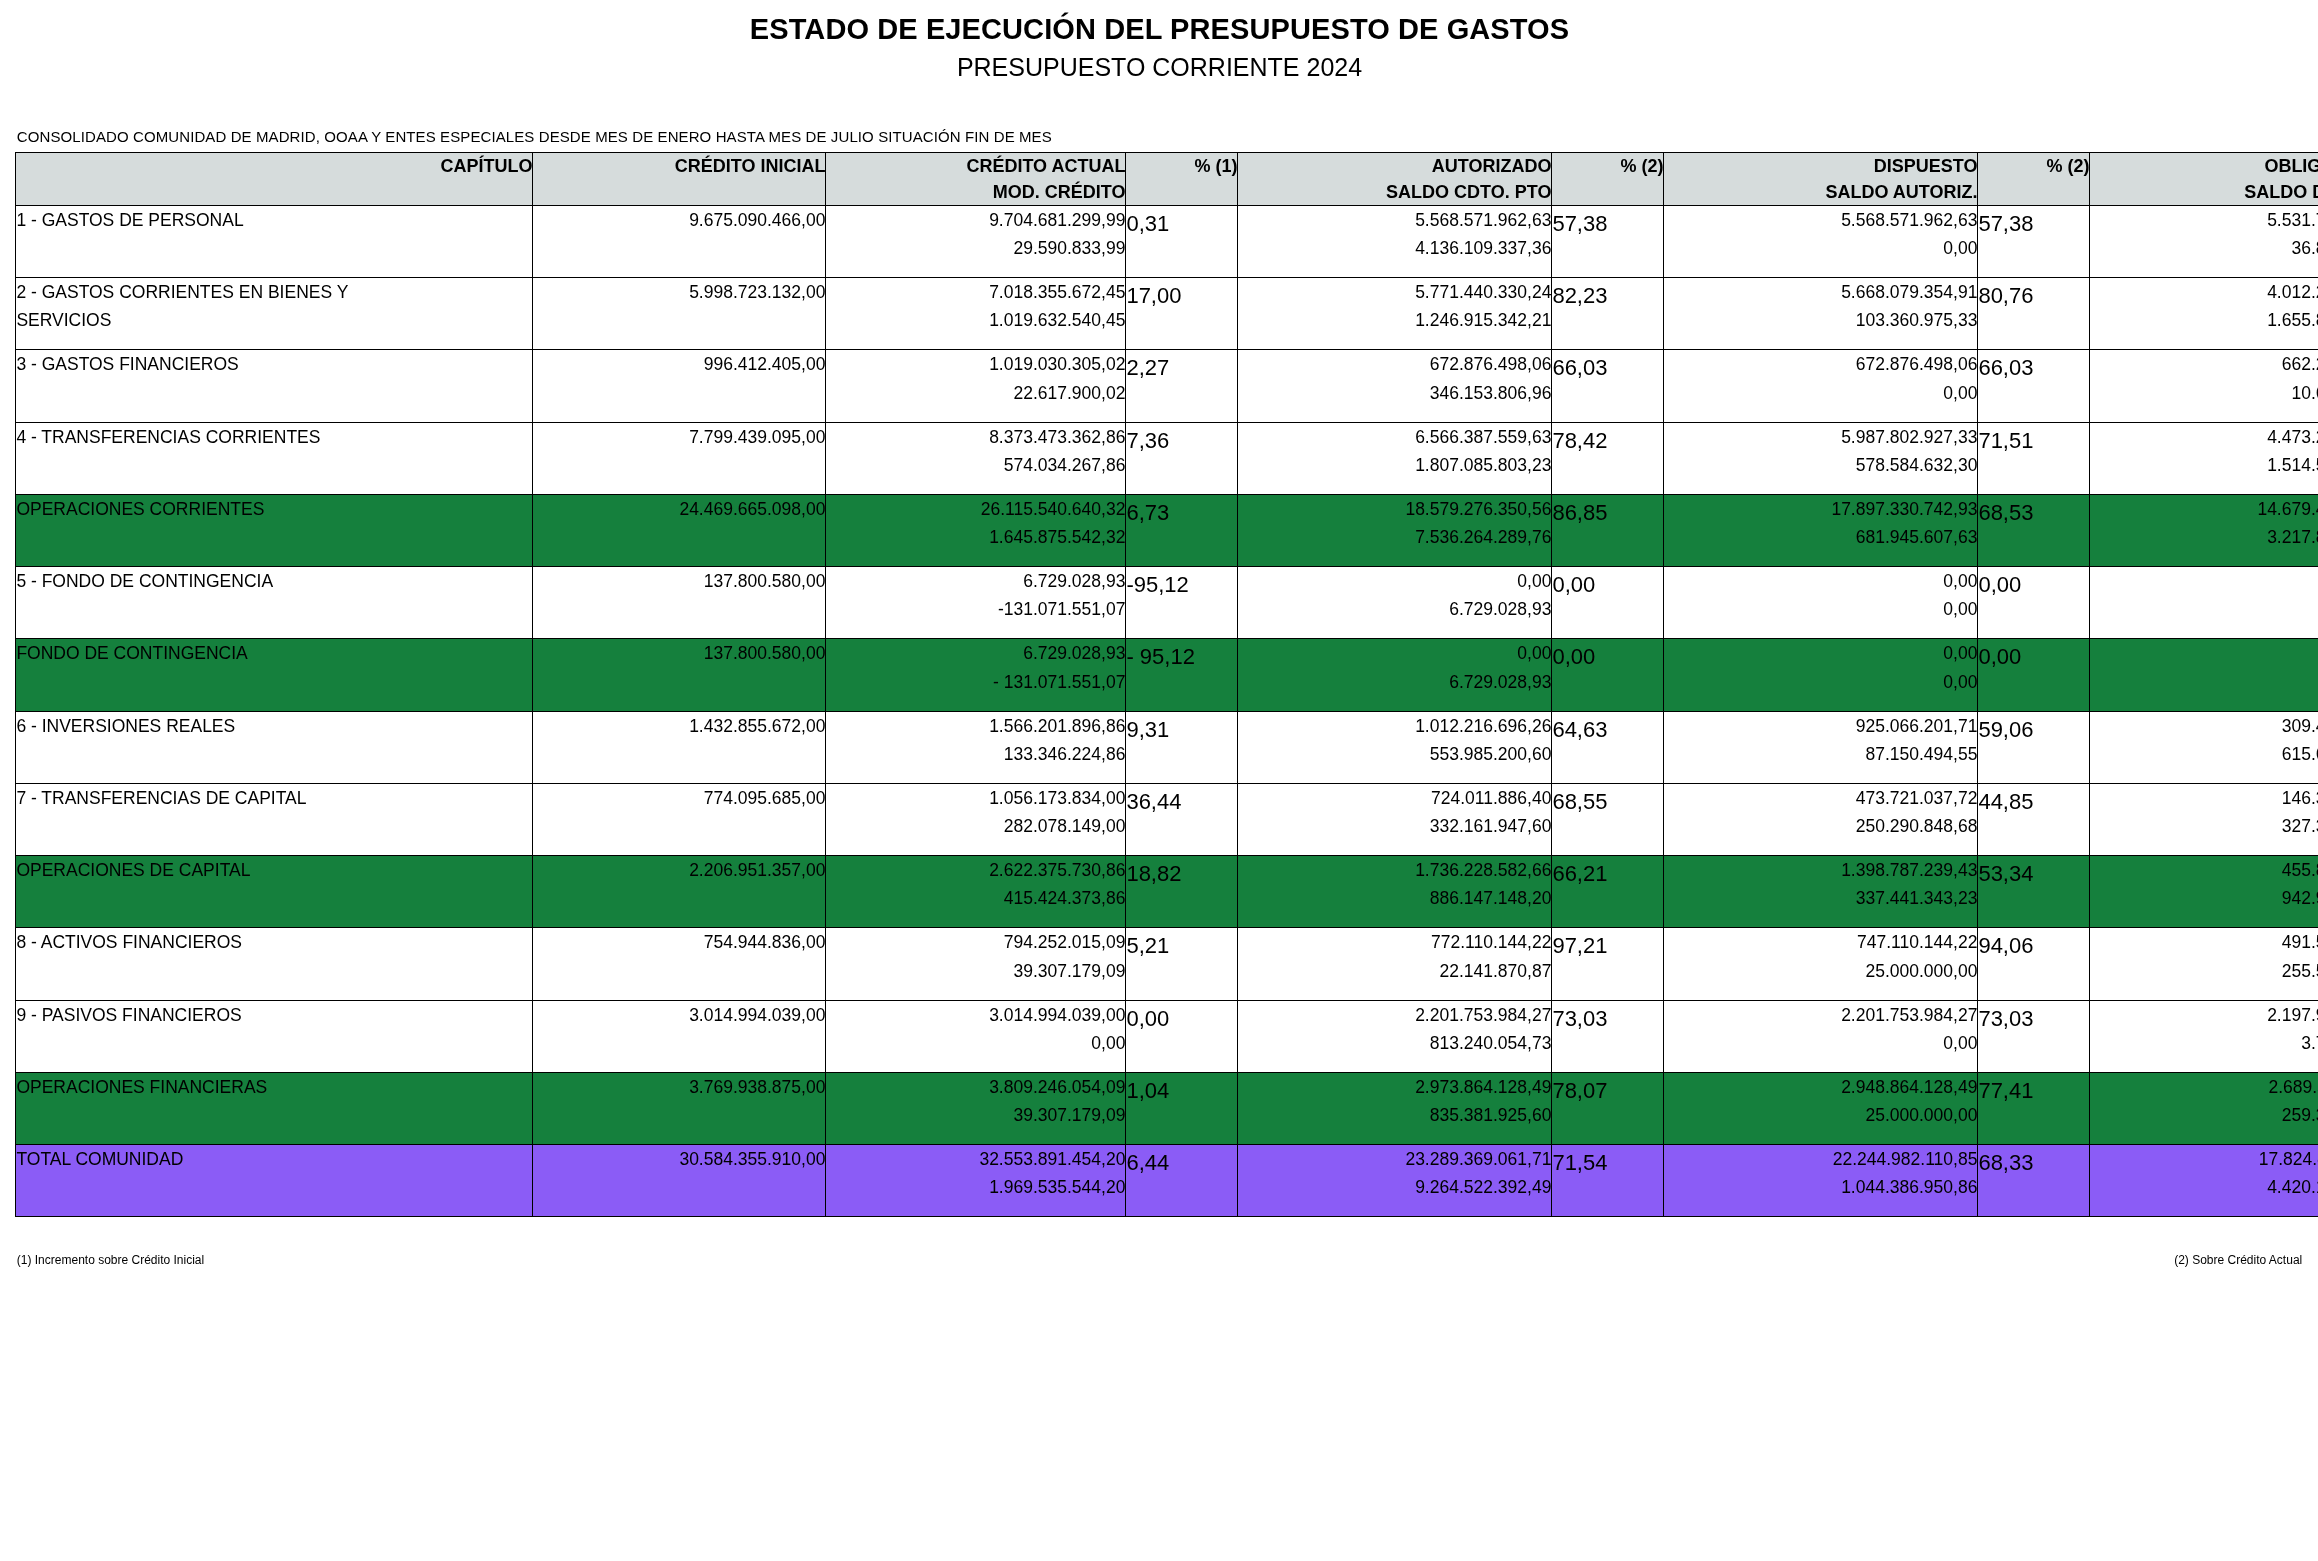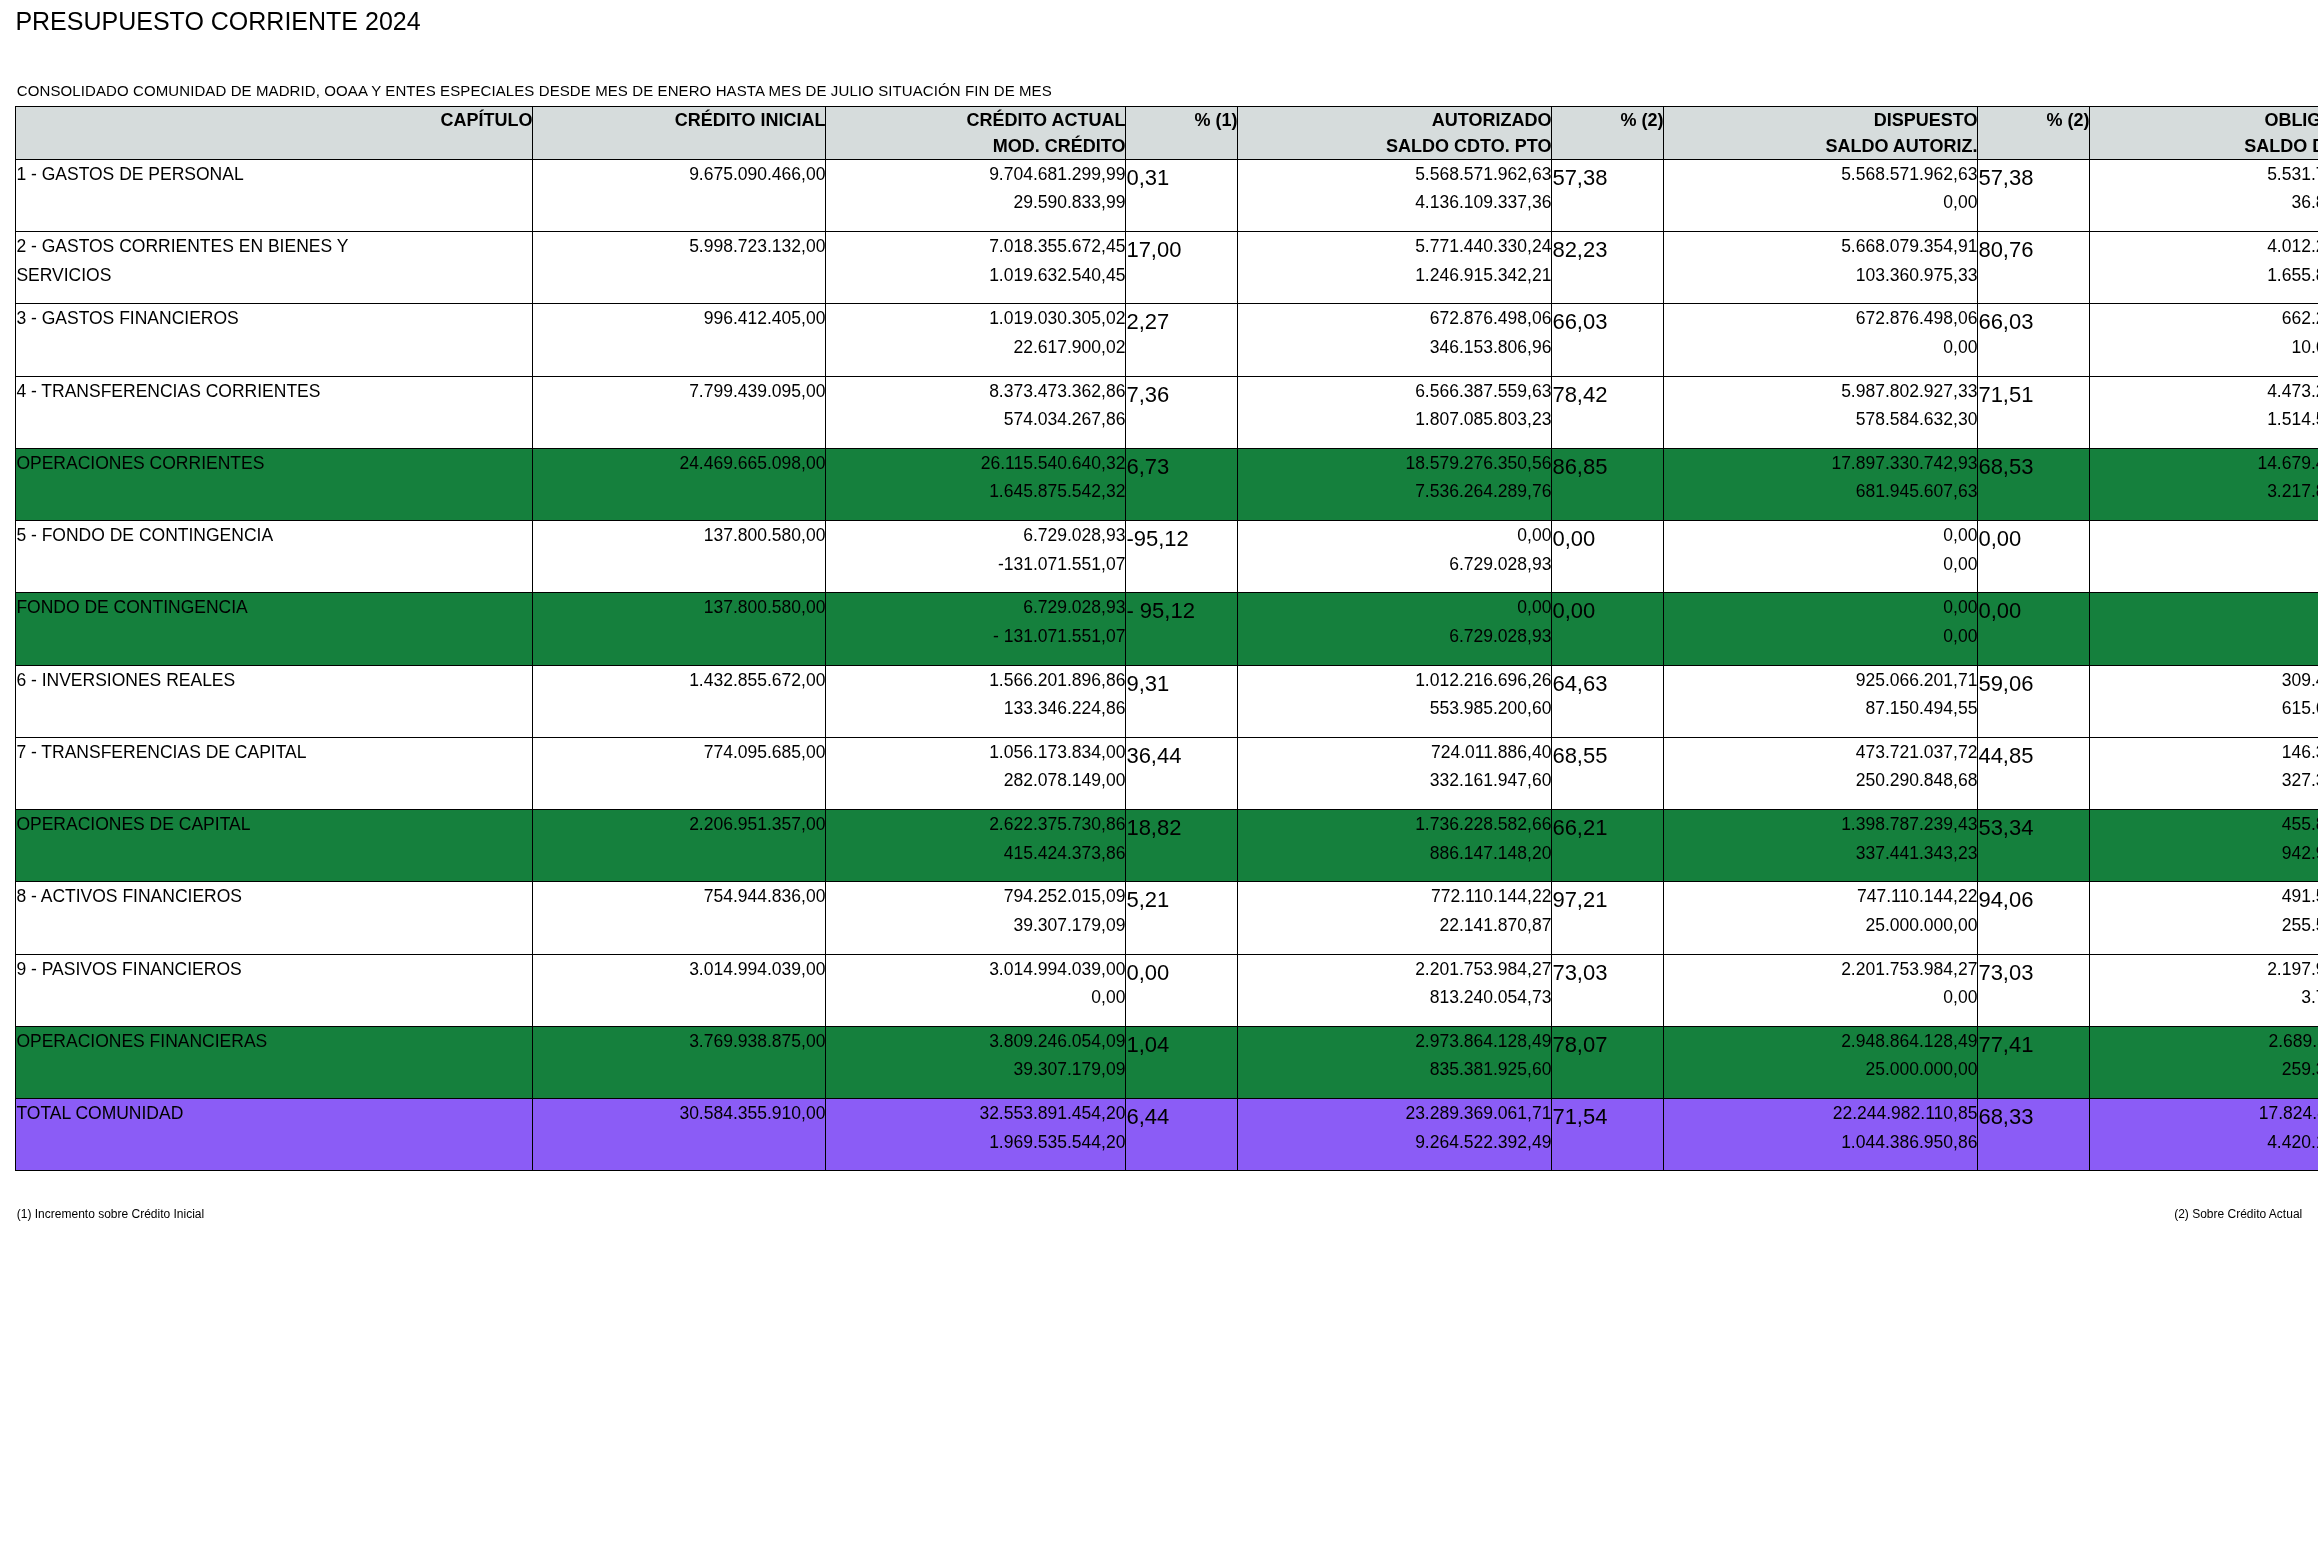--- a/index.html
+++ b/index.html
@@ -23,20 +23,21 @@
   }
   .title-main {
     text-align: center;
     font-size: 29px;
     font-weight: bold;
     letter-spacing: 0.1px;
     padding-top: 12.6px;
     line-height: 1.15;
   }
   .title-sub {
+    text-align: center;
     font-size: 25px;
     font-weight: normal;
     padding-top: 7px;
     line-height: 1.15;
   }
   .subtitle-line {
     font-size: 15px;
     padding-top: 46px;
     padding-bottom: 7px;
     padding-left: 1.4px;
@@ -117,20 +118,21 @@
   col.c5 { width: 112px; }
   col.c6 { width: 314px; }
   col.c7 { width: 112px; }
   col.c8 { width: 314px; }
 </style>
 </head>
 <body>
 
 <div class="page">
 
+  <div class="title-main">ESTADO DE EJECUCIÓN DEL PRESUPUESTO DE GASTOS</div>
   <div class="title-sub">PRESUPUESTO CORRIENTE 2024</div>
   <div class="subtitle-line">CONSOLIDADO COMUNIDAD DE MADRID, OOAA Y ENTES ESPECIALES DESDE MES DE ENERO HASTA MES DE JULIO SITUACIÓN FIN DE MES</div>
 
   <table class="budget">
     <colgroup>
       <col class="c0">
         <col class="c1">
         <col class="c2">
         <col class="c3">
         <col class="c4">

